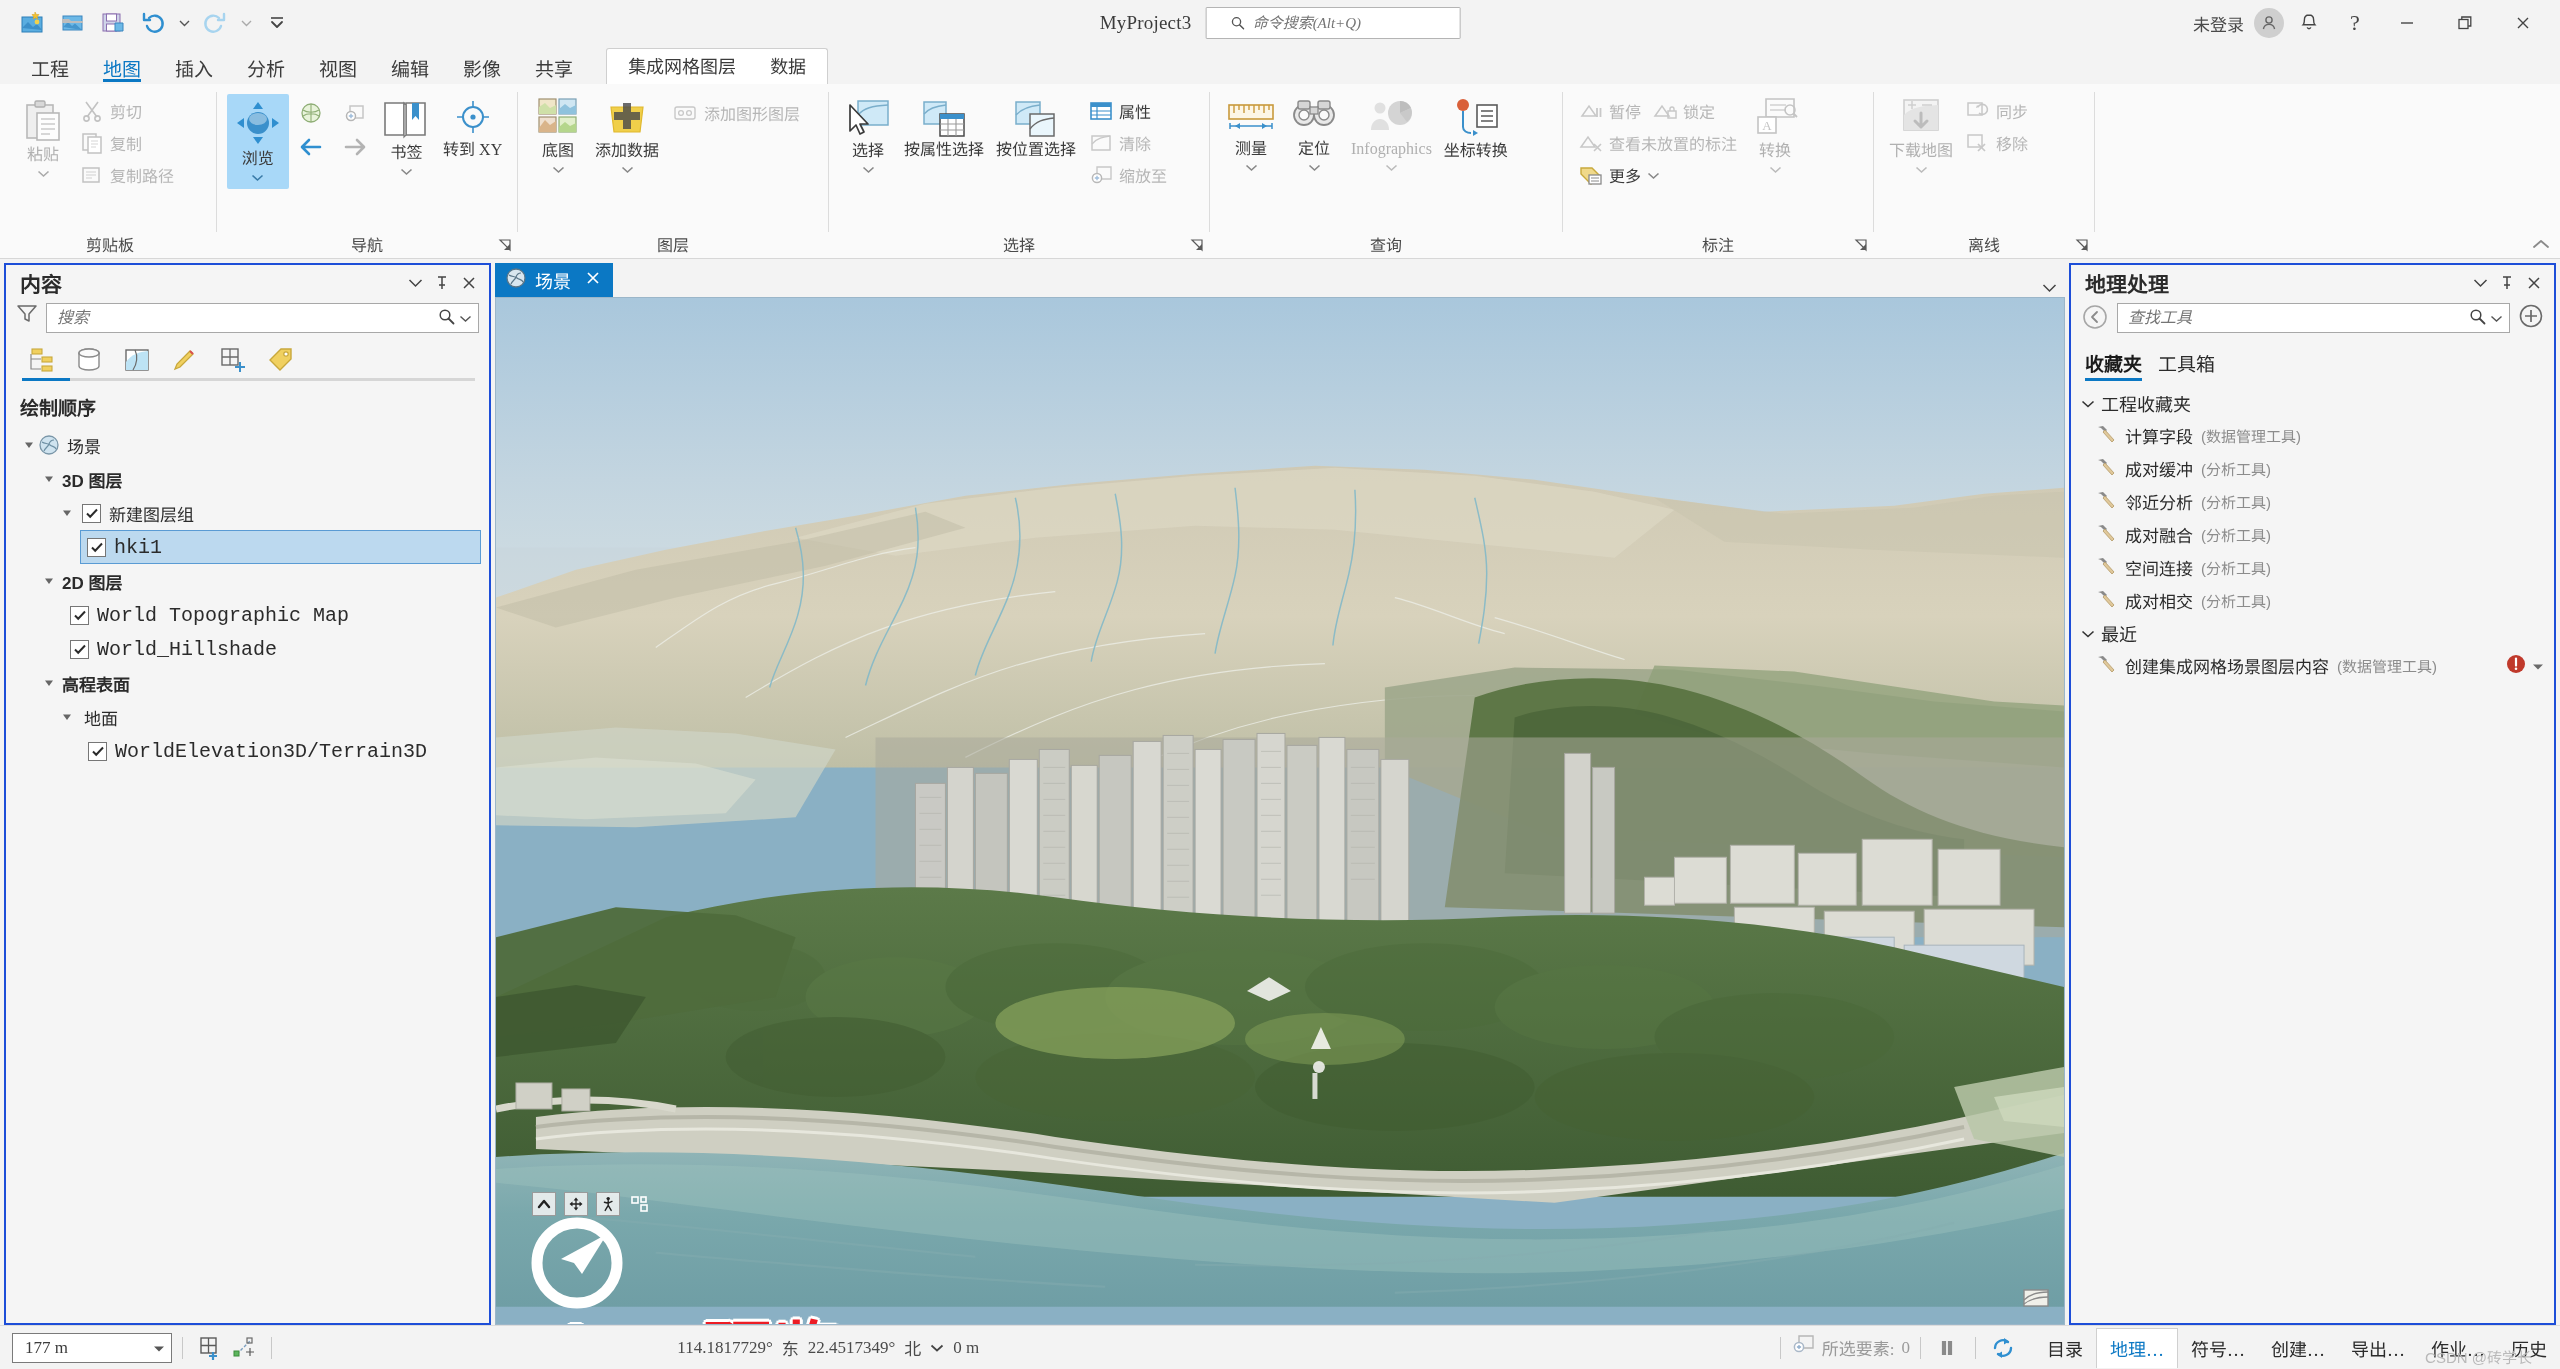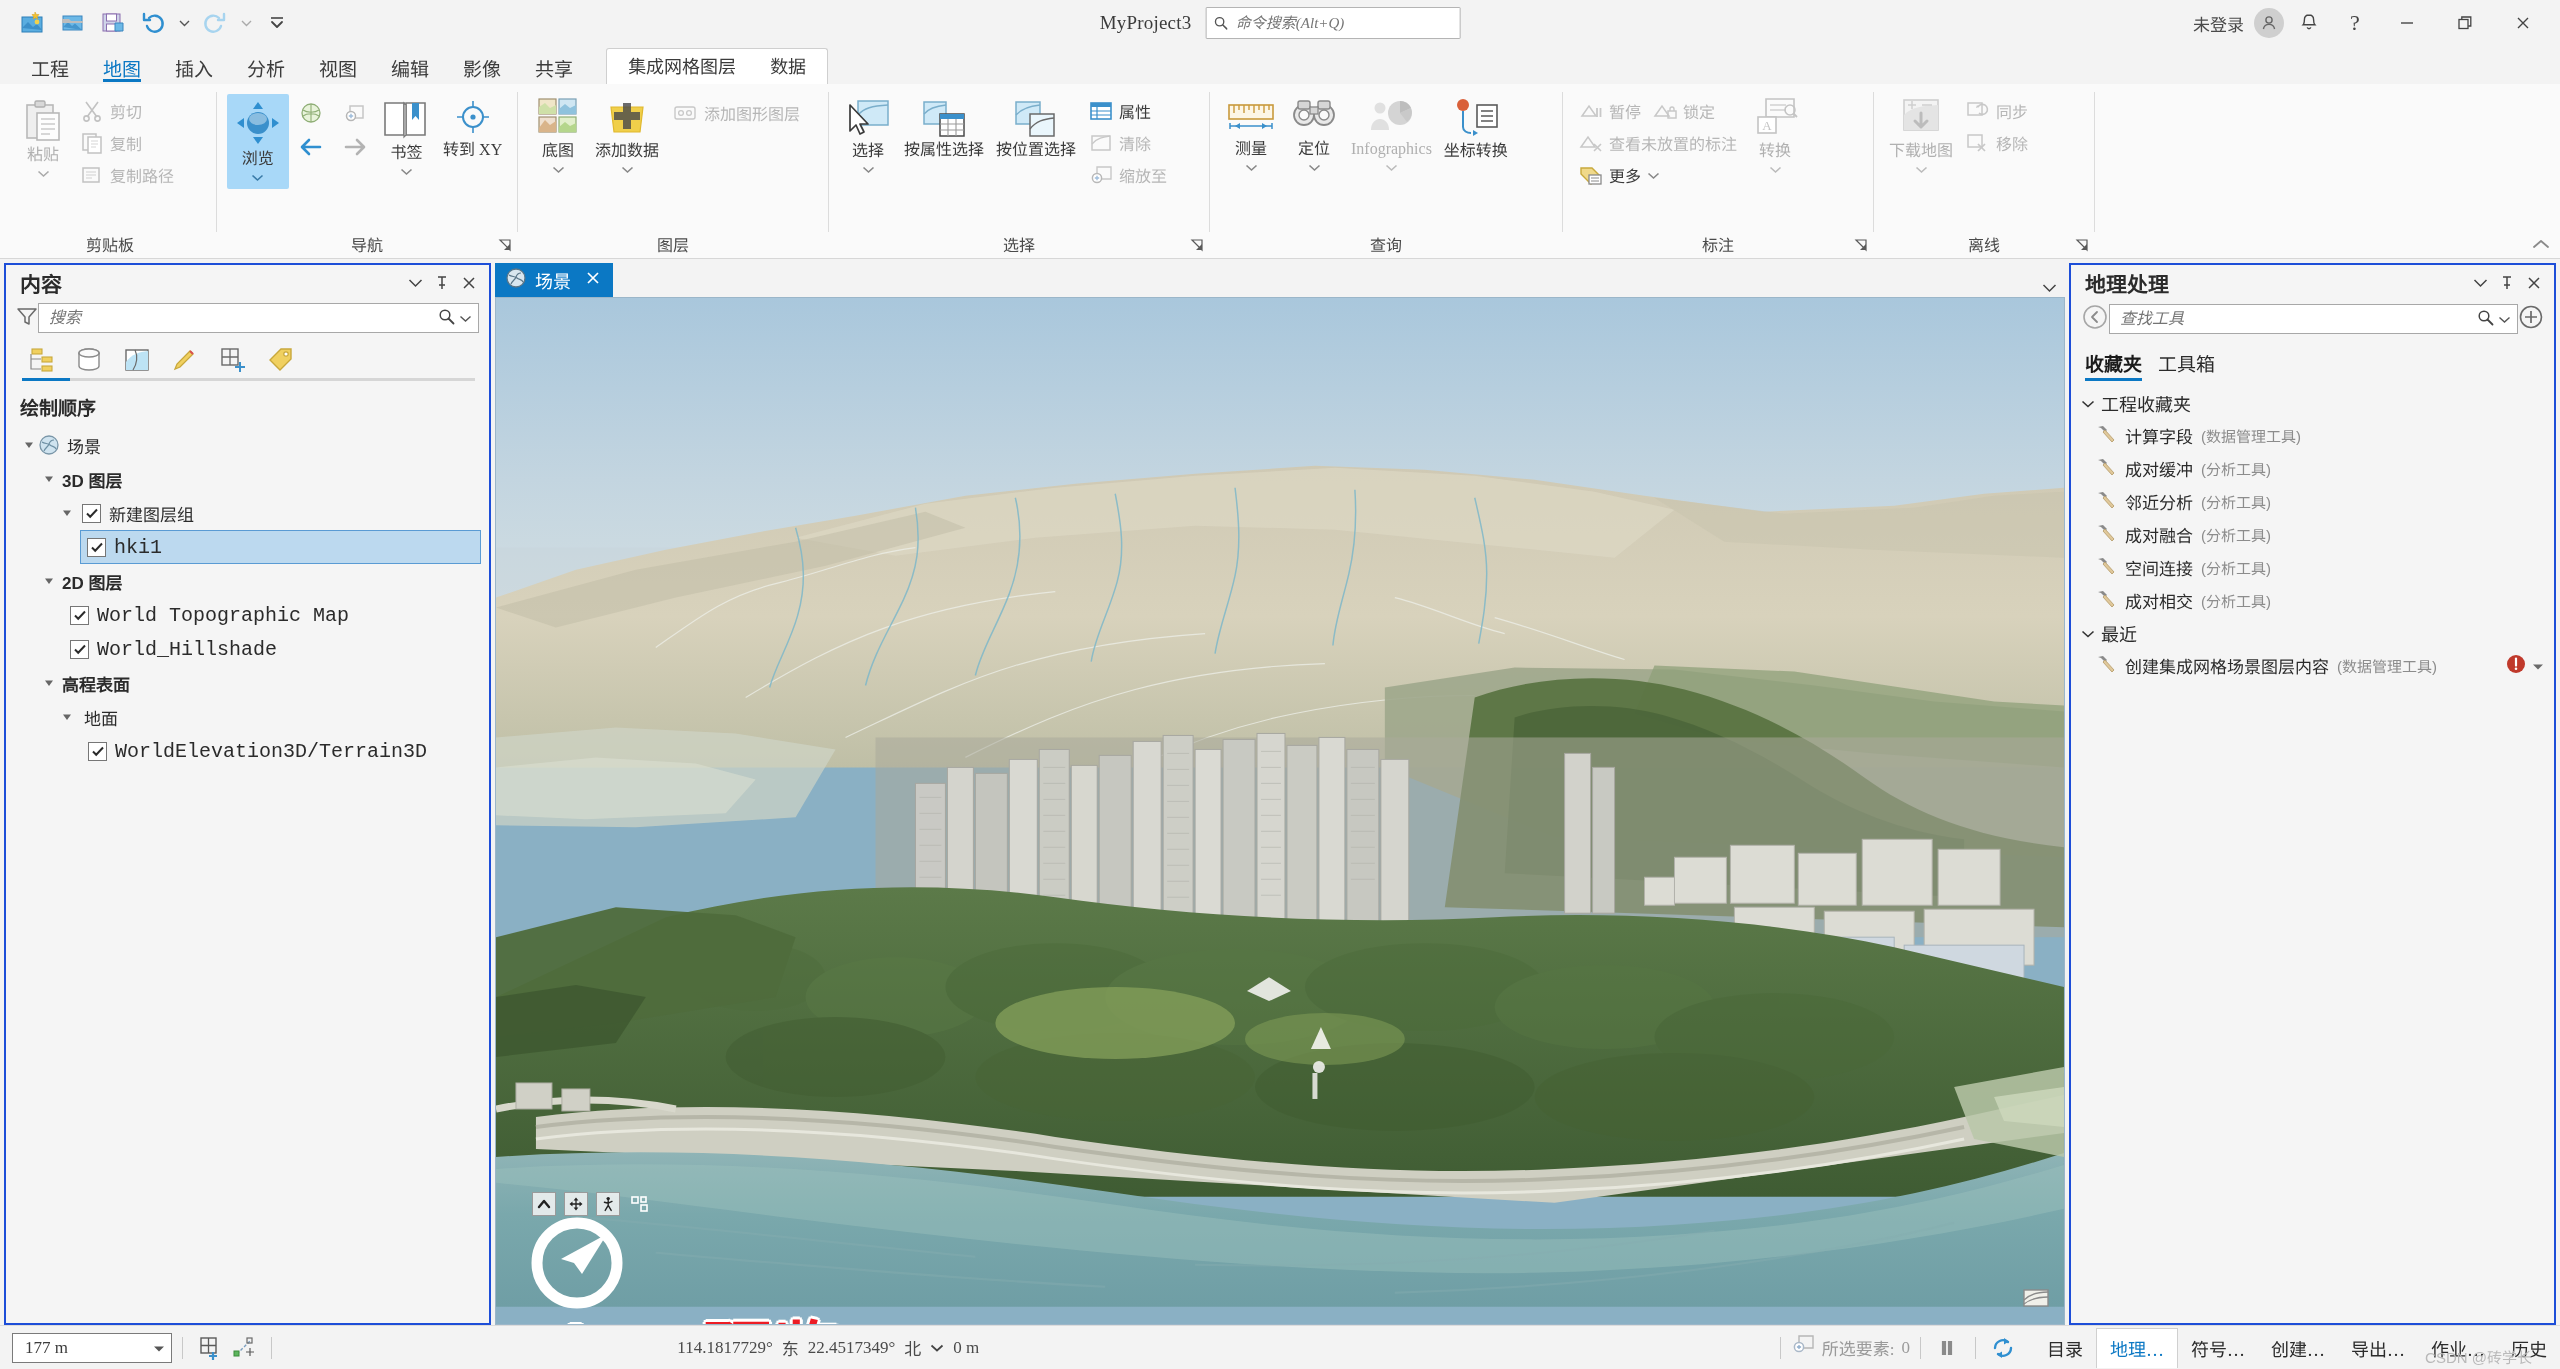--- a/index.html
+++ b/index.html
@@ -24,21 +24,21 @@
   }
   .qat-caret { width: 20px; height: 36px; display:flex; align-items:center; justify-content:center; cursor:pointer; }
 
   .title-center {
     position: absolute; left: 50%; transform: translateX(-50%);
     display: flex; align-items: center; gap: 14px;
   }
   .proj-name { font-size: 19px; color: #3b3b3b; font-family: "Liberation Serif", "DejaVu Serif", serif; letter-spacing:.2px;}
   .cmd-search {
     width: 255px; height: 32px; border: 1px solid #b4b4b4; background: #fff;
-    border-radius: 1px; display: flex; align-items: center; padding: 0 7px; gap: 8px;
+    border-radius: 1px; display: flex; align-items: center; padding: 0 24px; gap: 8px;
   }
   .cmd-search input {
     border: none; outline: none; font-size: 15px; color: #7a7a7a; width: 100%;
     font-style: italic; background: transparent;
     font-family: "Liberation Serif", "DejaVu Serif", serif;
   }
   .title-right { margin-left: auto; display: flex; align-items: center; gap: 4px; padding-right: 4px; }
   .signin { font-size: 17px; color: #4a4a4a; margin-right: 6px; font-family:"Liberation Serif","DejaVu Serif",serif; }
   .avatar {
     width: 30px; height: 30px; border-radius: 50%; background: #cfcfcf;
@@ -120,21 +120,21 @@
   .panel-right { width: 487px; flex: 0 0 487px; margin: 4px 4px 0 0; }
   .panel-hdr {
     height: 36px; display: flex; align-items: center; padding: 0 8px 0 14px;
     background: #f5f5f5;
   }
   .panel-title { font-size: 21px; color: #2b2b2b; font-weight: bold;
     font-family:"Liberation Sans","DejaVu Sans",sans-serif; }
   .panel-hdr-btns { margin-left: auto; display: flex; align-items: center; gap: 3px; }
   .phb { width: 24px; height: 24px; display:flex; align-items:center; justify-content:center; cursor:pointer; border-radius:2px;}
 
-  .search-row { display: flex; align-items: center; padding: 2px 10px 8px 10px; }
+  .search-row { display: flex; gap: 8px; padding: 2px 10px 8px 10px; }
   .sbox {
     flex: 1; height: 30px; border: 1px solid #a8a8a8; background: #fff;
     display: flex; align-items: center; padding: 0 6px 0 10px; gap: 4px;
   }
   .sbox input {
     flex: 1; border: none; outline: none; font-size: 16px; color: #8a8a8a;
     font-style: italic; background: transparent;
     font-family:"Liberation Serif","DejaVu Serif",serif;
   }
   .tabstrip { display: flex; align-items: flex-end; gap: 10px; padding: 2px 14px 0 16px; position: relative; }

